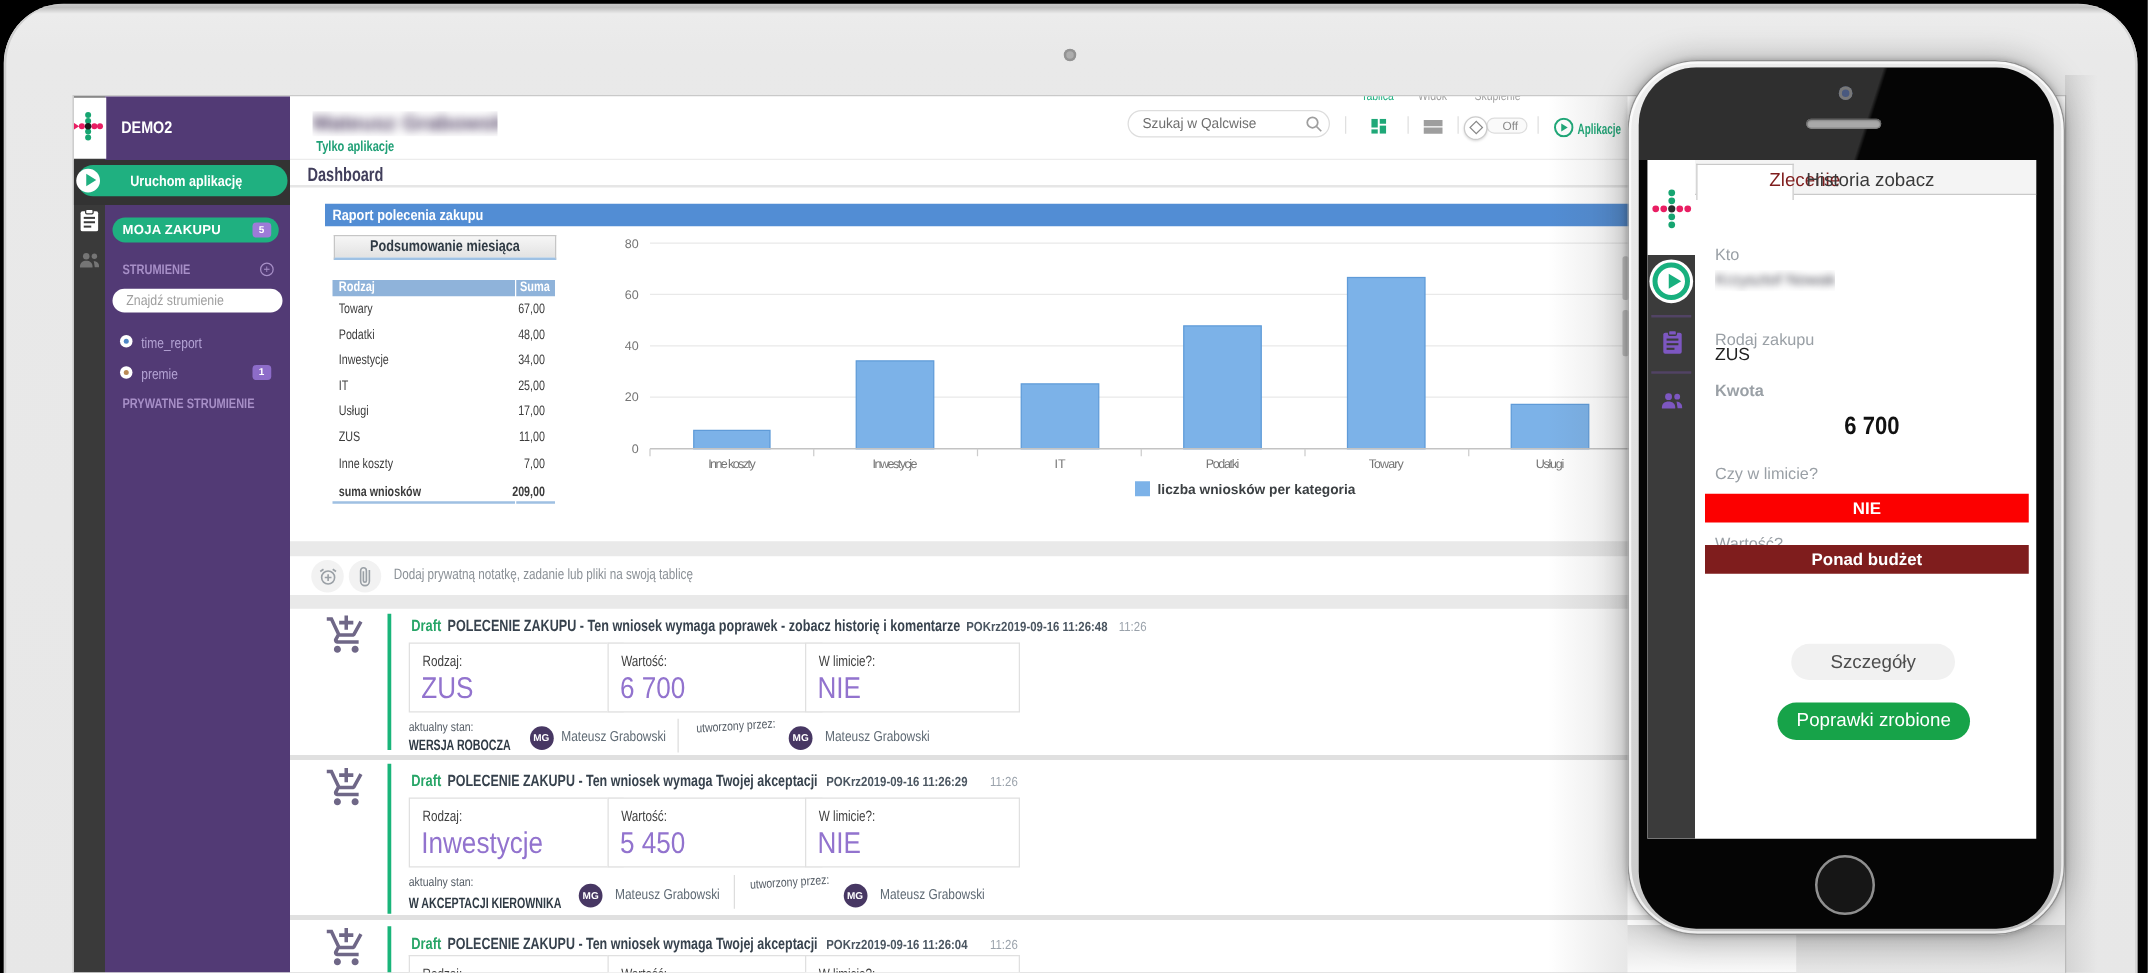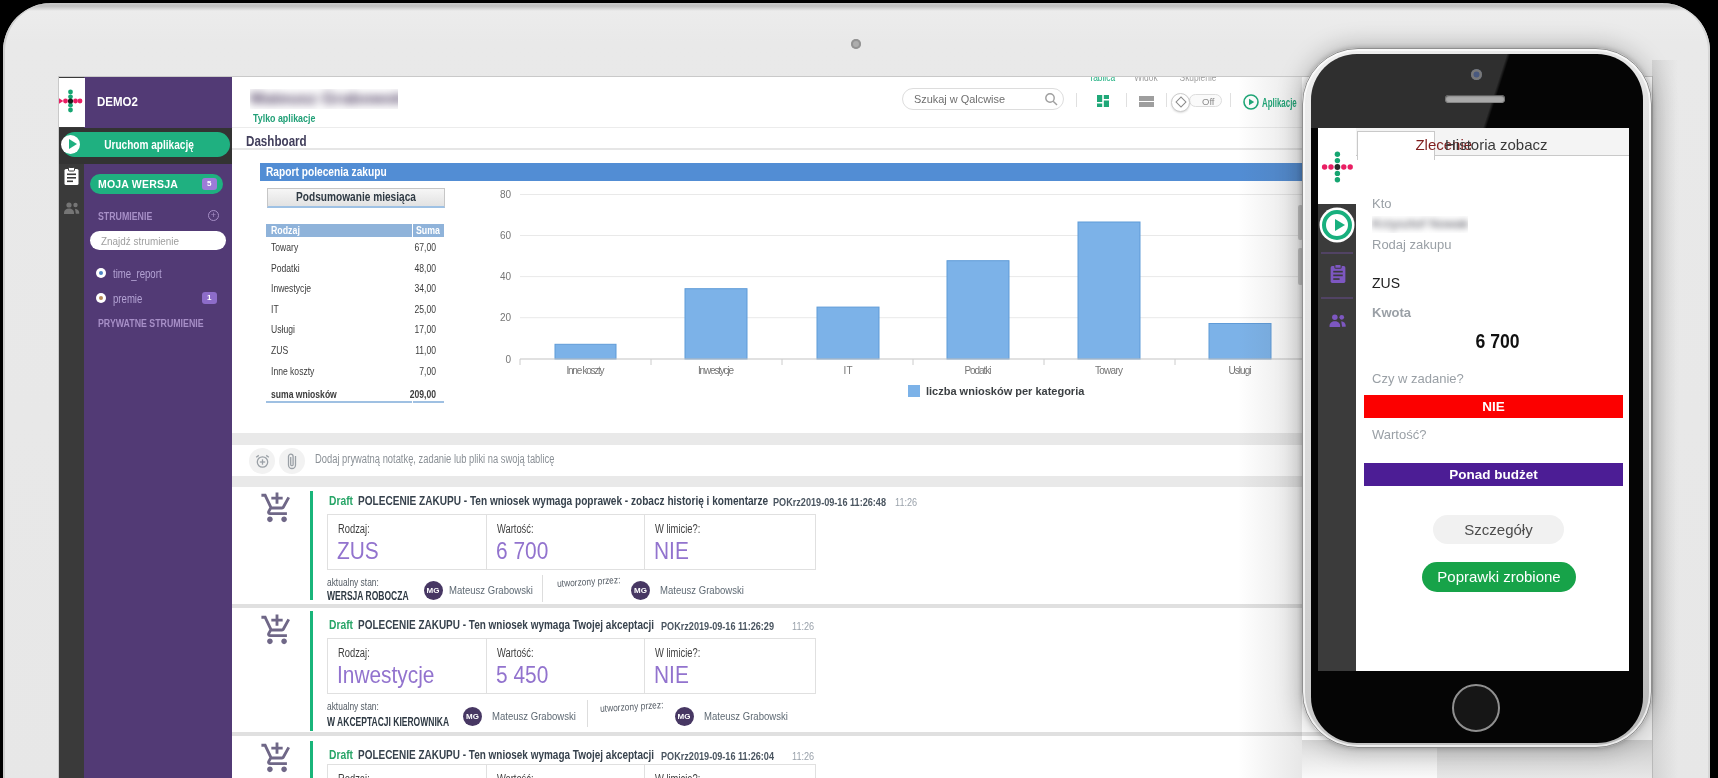--- a/index.html
+++ b/index.html
@@ -64,21 +64,21 @@
 
   <svg class="abs" style="left:4px;top:90px;" width="17" height="19" viewBox="0 0 17 19">
     <rect x="1.5" y="2" width="14" height="16" rx="1.5" fill="#fff"></rect>
     <rect x="5.5" y="0.5" width="6" height="3.5" rx="1" fill="#fff" stroke="#3a3a3a" stroke-width="1"></rect>
     <rect x="4" y="6.5" width="9" height="1.6" fill="#3a3a3a"></rect>
     <rect x="4" y="10" width="9" height="1.6" fill="#3a3a3a"></rect>
     <rect x="4" y="13.5" width="6" height="1.6" fill="#3a3a3a"></rect>
   </svg>
 
   <div class="abs" style="left:31px;top:96.5px;width:133px;height:20px;background:#1fb080;border-radius:10px;"></div>
-  <div class="t" style="left:39px;top:101px;font-size:10.5px;font-weight:bold;color:#fff;letter-spacing:.2px;">MOJA WERSJA</div>
+  <div class="t" style="left:39px;top:101px;font-size:10.5px;font-weight:bold;color:#fff;letter-spacing:.2px;">MOJA ZAKUPU</div>
   <div class="abs" style="left:143px;top:101px;width:14.5px;height:11.5px;background:#9d7bd8;border-radius:3px;color:#fff;font-size:8px;font-weight:bold;text-align:center;line-height:11.5px;">5</div>
 
   <svg class="abs" style="left:4px;top:123px;" width="17" height="16" viewBox="0 0 17 16">
     <g fill="#757575">
       <circle cx="6" cy="5" r="2.6"></circle>
         <path d="M1 13c0-2.8 2.2-4.4 5-4.4s5 1.6 5 4.4v1H1z"></path>
       <circle cx="12.5" cy="5" r="2.2"></circle>
         <path d="M12 8.7c2.4.2 4.2 1.7 4.2 4.1v1h-3.4z"></path>
     </g>
   </svg>
@@ -366,23 +366,23 @@
 
   <div class="abs" style="left:38px;top:0;width:273px;height:28.5px;background:#f4f4f4;border-bottom:1px solid #c9c9c9;"></div>
   <div class="abs" style="left:38.8px;top:3px;width:78px;height:29px;background:#fff;border:1px solid #c9c9c9;border-bottom:none;"></div>
   <div class="abs" style="left:38.8px;top:8px;width:78px;text-align:center;font-size:15px;color:#7f1d1d;white-space:nowrap;margin-left:48px;">Zlecenie</div>
   <div class="abs" style="left:127px;top:8px;font-size:15px;color:#3a3a3a;white-space:nowrap;">Historia zobacz</div>
 
   <div class="abs pl" style="left:54px;top:68px;">Kto</div>
   <div class="abs" style="left:54px;top:88px;width:96px;height:17px;overflow:hidden;">
     <span style="position:absolute;font-size:13px;color:#4a4a55;filter:blur(3px);white-space:nowrap;">Krzysztof Nowak</span>
   </div>
-  <div class="abs pl" style="left:54px;top:109px;">Rodaj zakupu</div>
+  <div class="abs pl" style="left:54px;top:136px;">Rodaj zakupu</div>
   <div class="abs" style="left:54px;top:147px;font-size:14px;color:#212121;">ZUS</div>
   <div class="abs pl" style="left:54px;top:177.5px;font-weight:bold;">Kwota</div>
   <div class="abs" style="left:41px;top:202.5px;width:277px;text-align:center;font-size:20px;font-weight:bold;color:#111;transform:scaleX(.88);">6 700</div>
-  <div class="abs pl" style="left:54px;top:243.5px;">Czy w zadanie?</div>
+  <div class="abs pl" style="left:54px;top:243.5px;">Czy w limicie?</div>
   <div class="abs" style="left:46px;top:267.5px;width:259px;height:23px;background:#fc0000;color:#fff;font-size:13.5px;font-weight:bold;text-align:center;line-height:23px;">NIE</div>
   <div class="abs pl" style="left:54px;top:299.5px;">Wartość?</div>
-  <div class="abs" style="left:46px;top:335px;width:259px;height:23px;background:#4c1d95;color:#fff;font-size:13.5px;font-weight:bold;text-align:center;line-height:23px;">Ponad budżet</div>
+  <div class="abs" style="left:46px;top:308px;width:259px;height:23px;background:#7f1d1d;color:#fff;font-size:13.5px;font-weight:bold;text-align:center;line-height:23px;">Ponad budżet</div>
   <div class="abs" style="left:115px;top:387.5px;width:131px;height:29px;border-radius:14.5px;background:#f1f1f1;color:#4d4d4d;font-size:15px;text-align:center;line-height:29px;">Szczegóły</div>
   <div class="abs" style="left:104px;top:434.5px;width:154px;height:29.5px;border-radius:15px;background:#17a349;color:#fff;font-size:15px;text-align:center;line-height:29.5px;">Poprawki zrobione</div>
 </div>
 
 </body></html>

